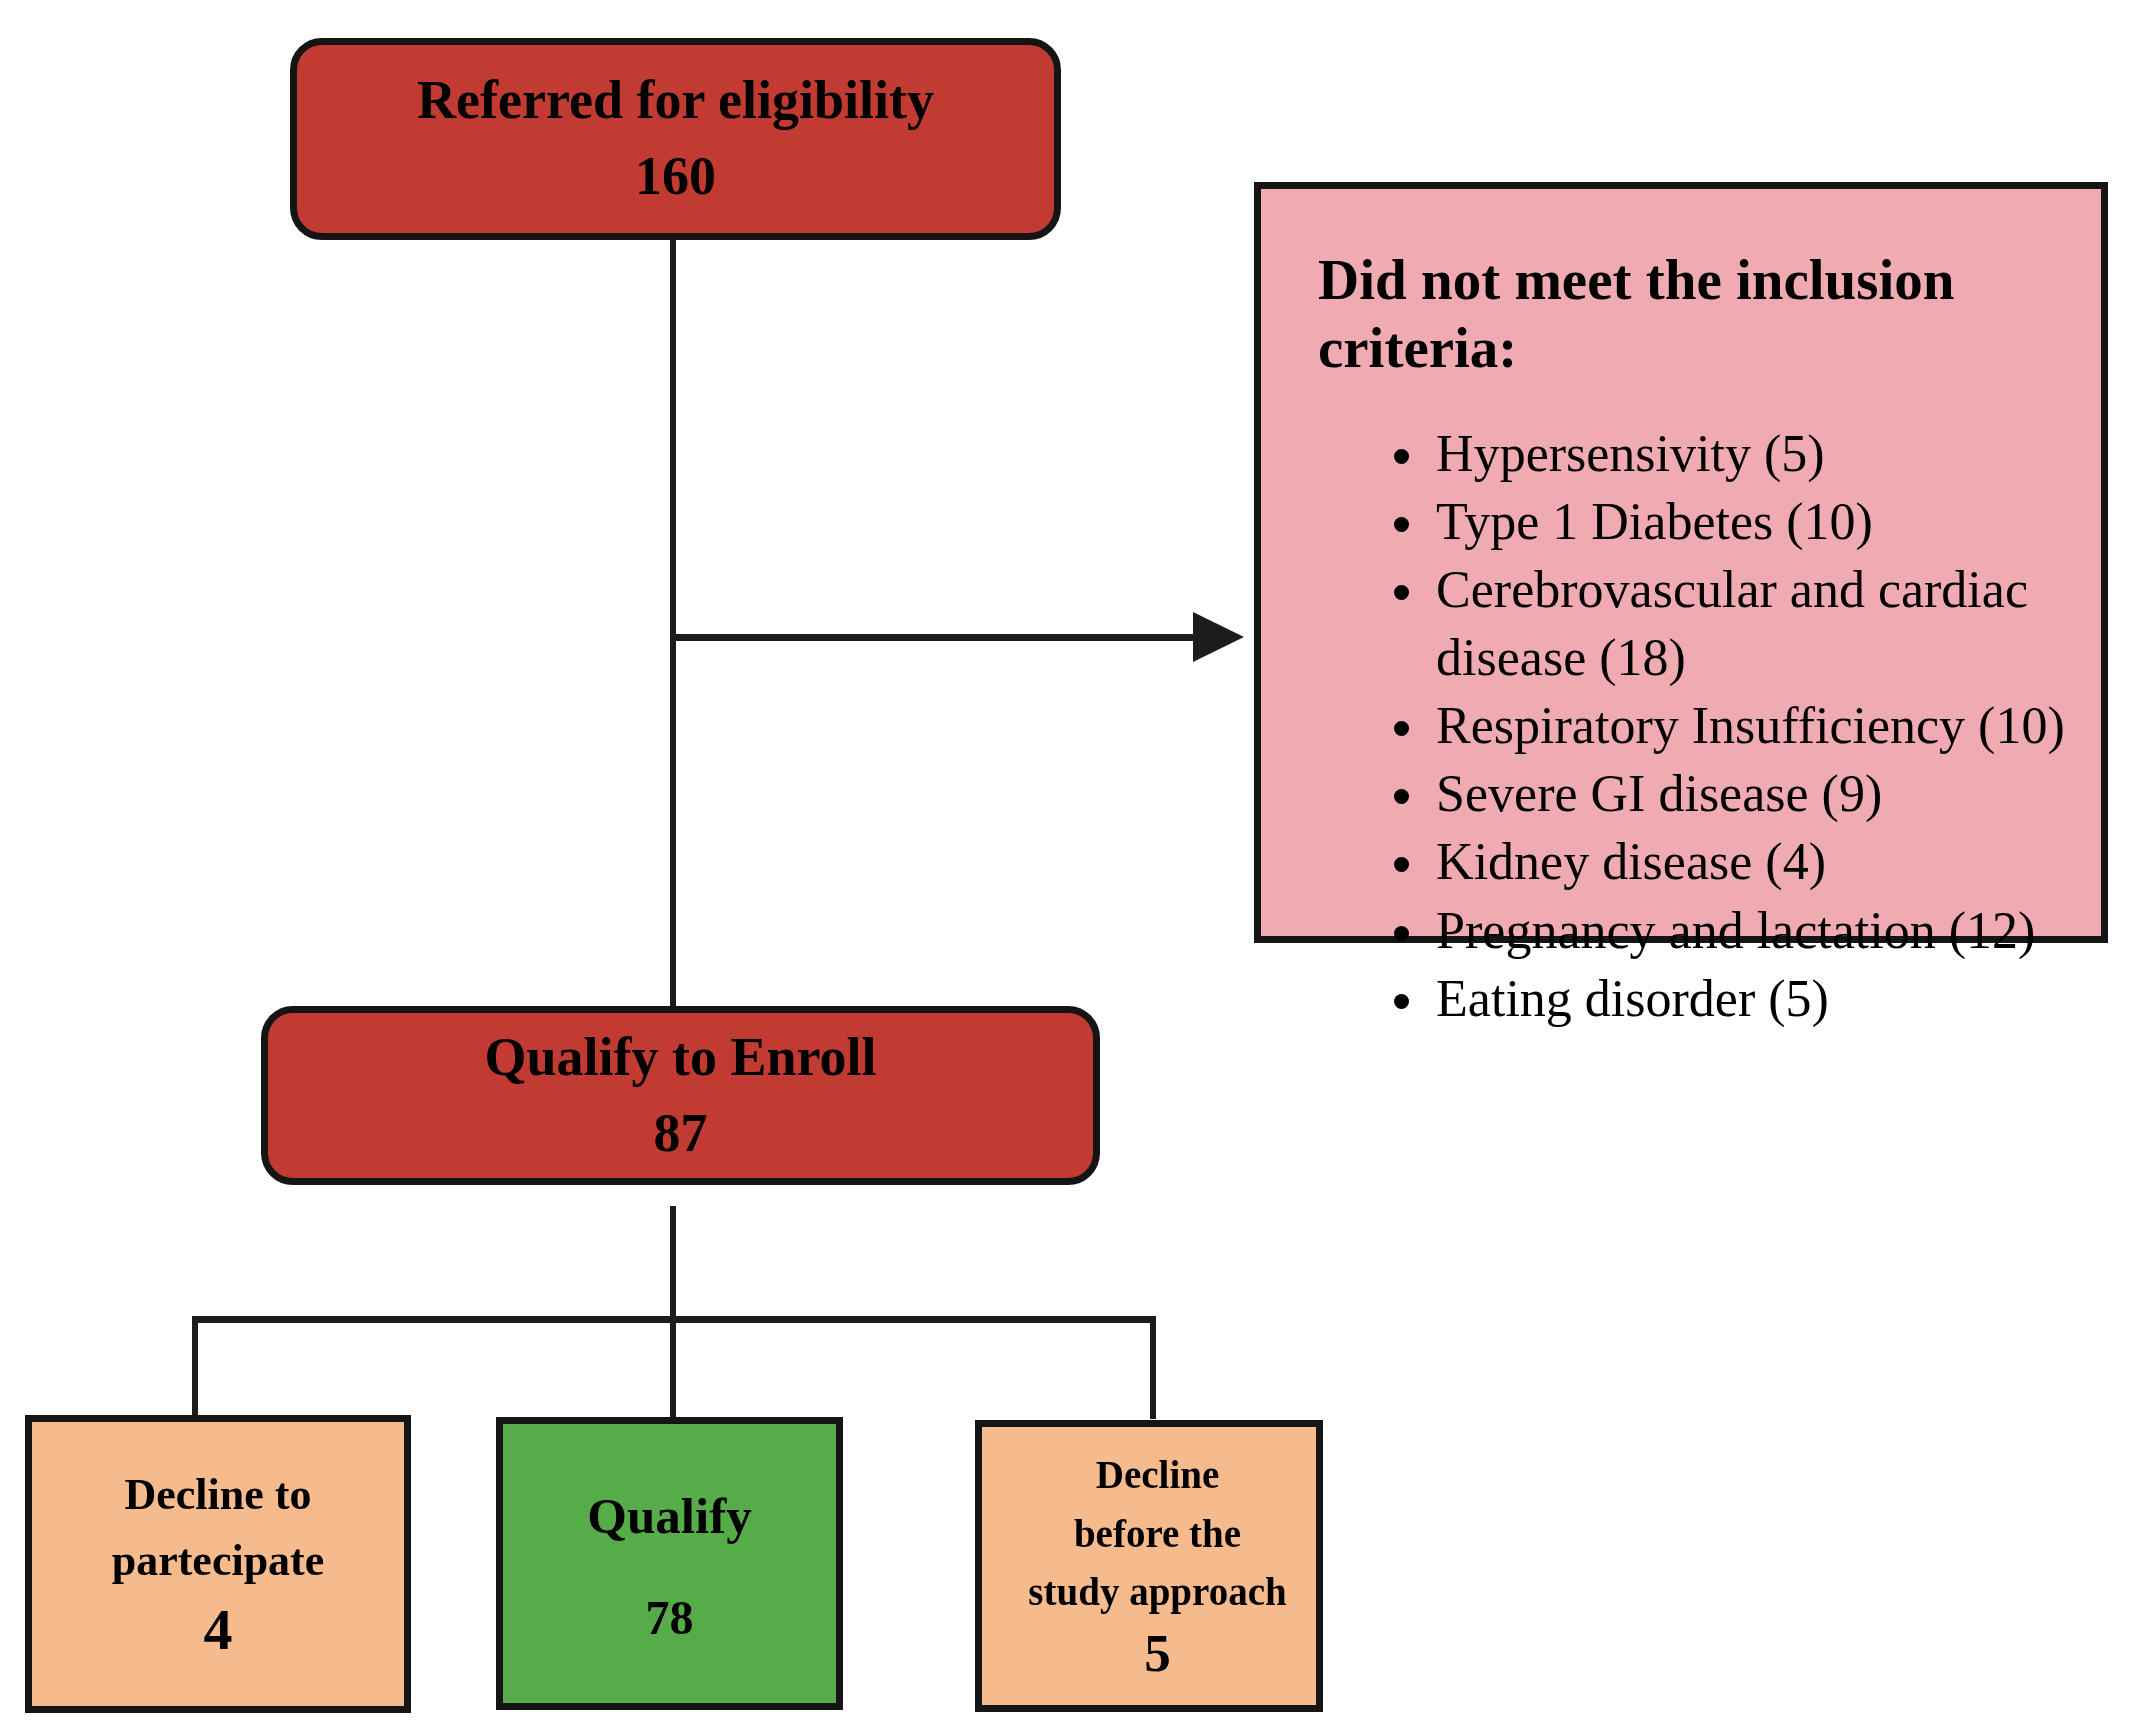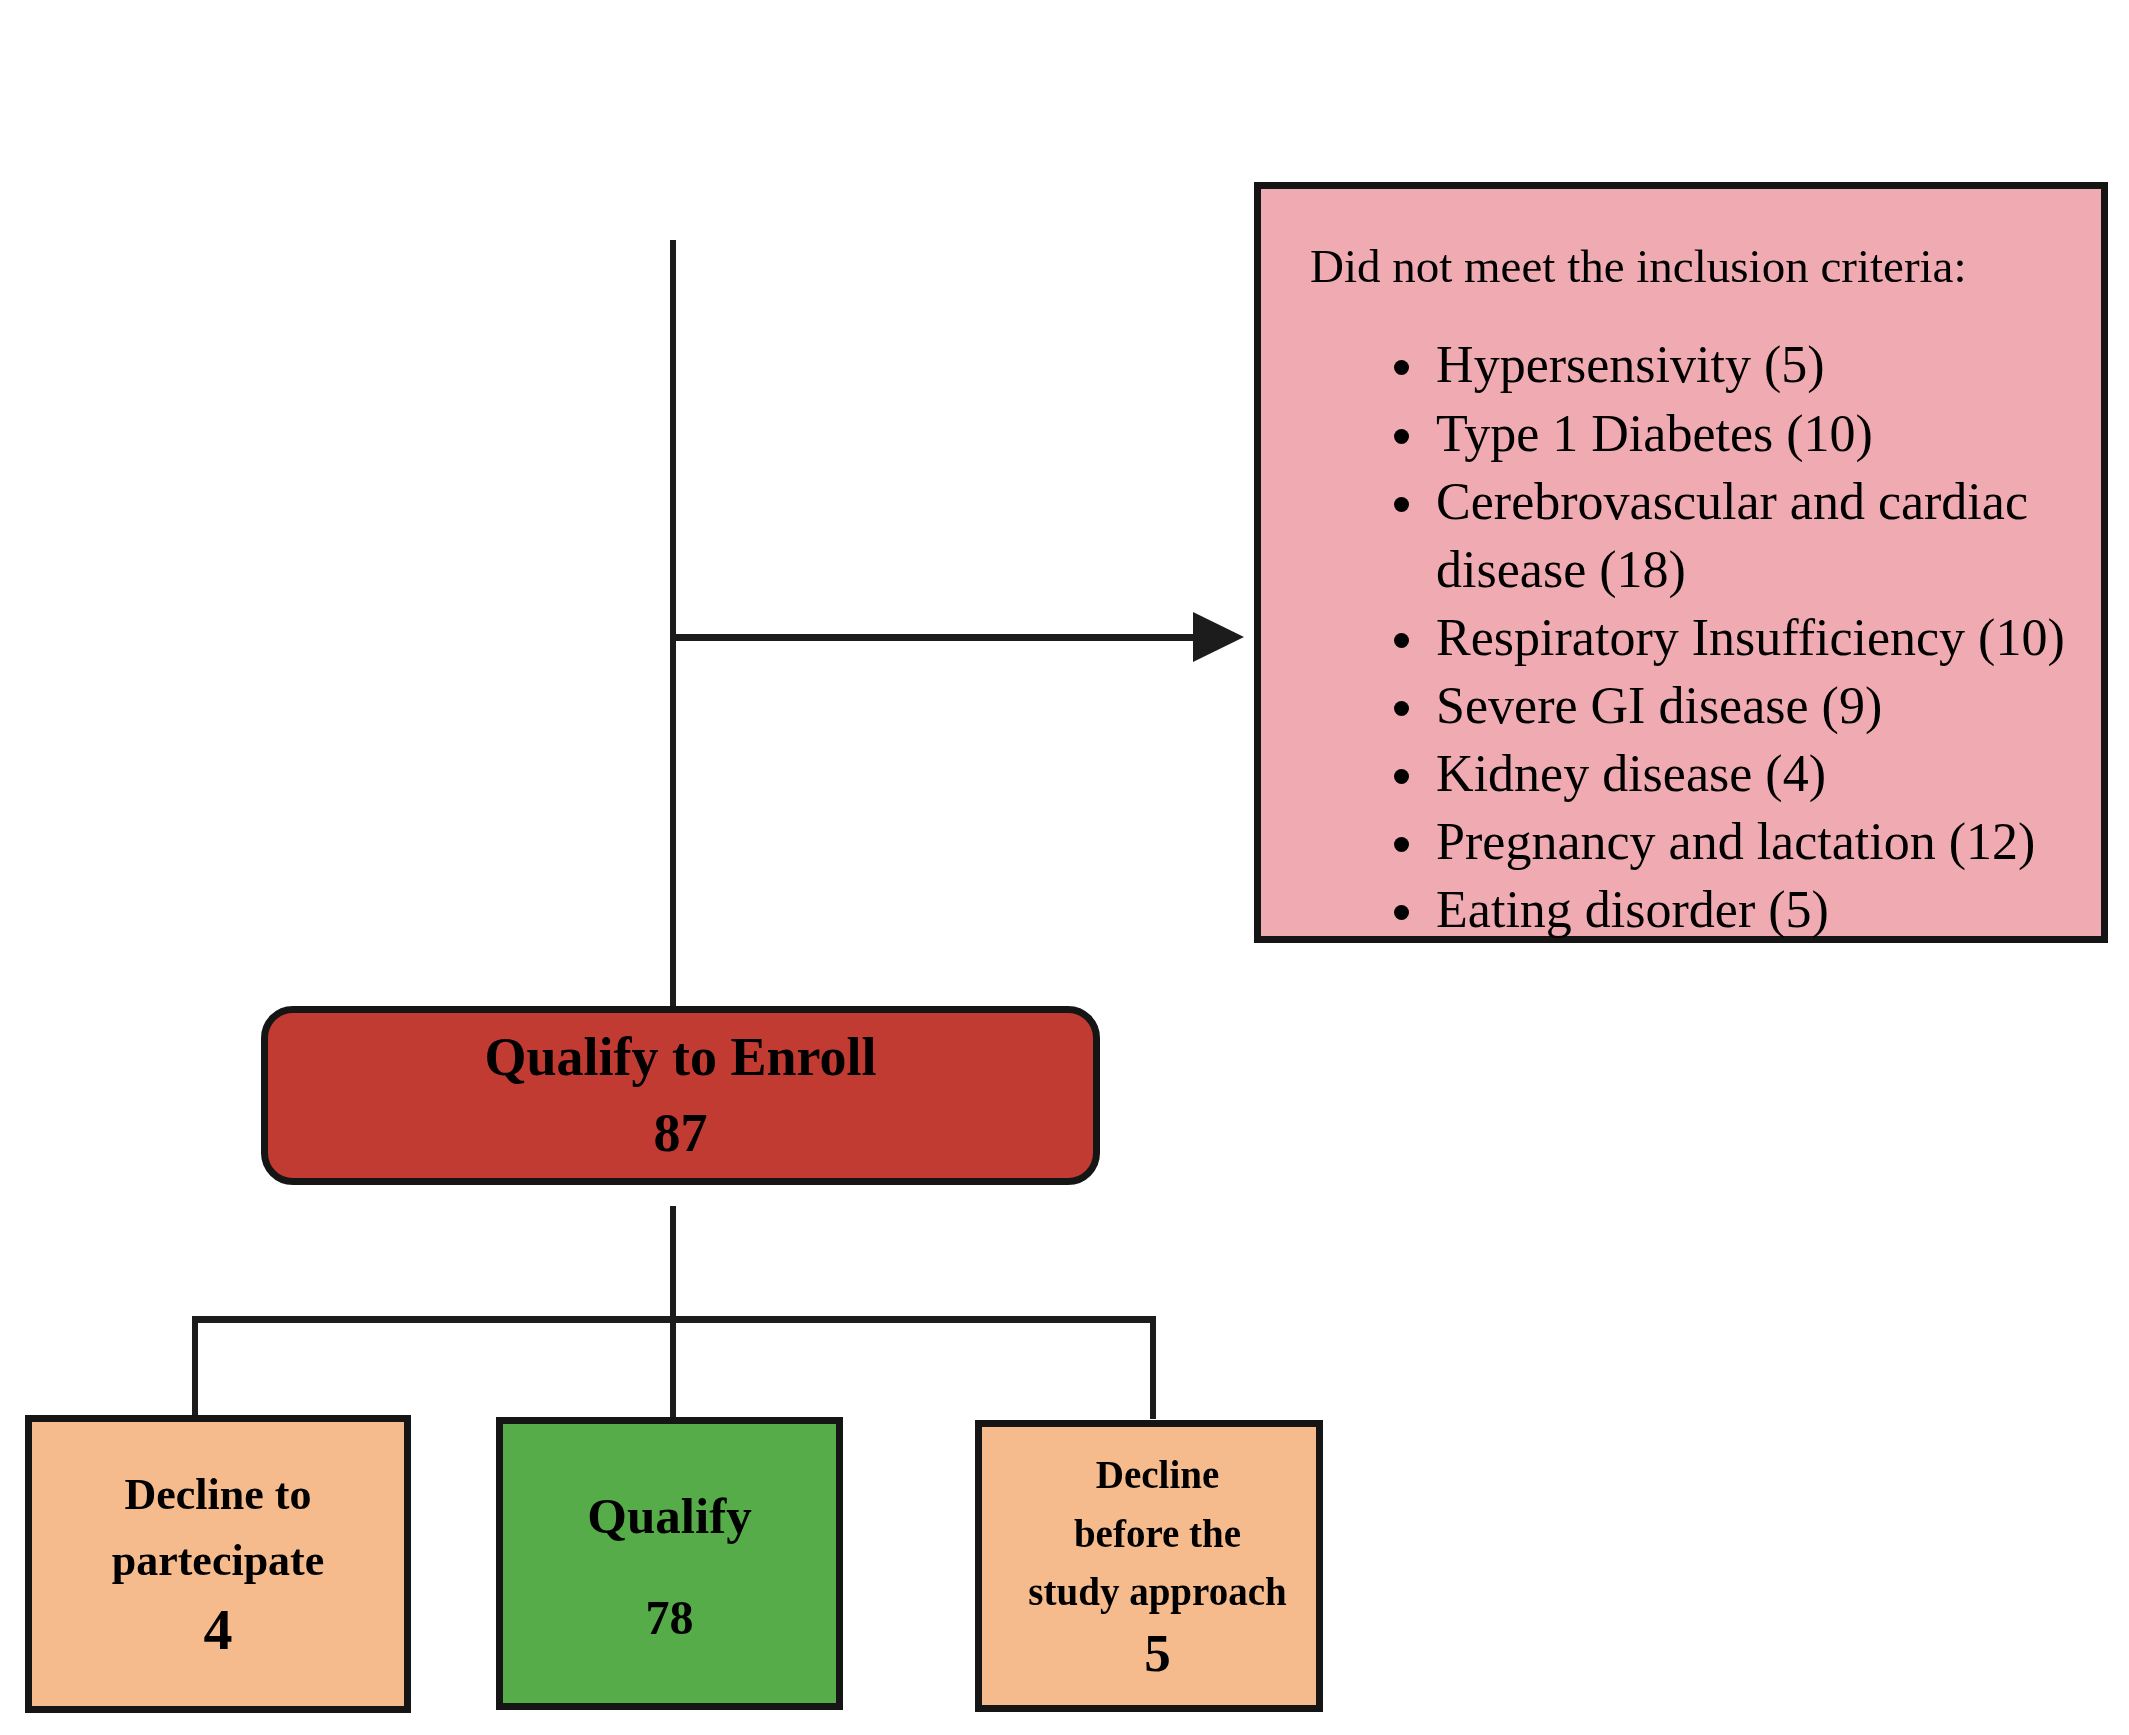--- a/index.html
+++ b/index.html
@@ -95,23 +95,23 @@
   
   #exclusion-box {
     position: absolute;
     left: 1254px; top: 182px; width: 854px; height: 761px;
     box-sizing: border-box;
     background: var(--color-pink, #f0abb2);
     border: 7.6px solid #151515;
     padding: 41px 30.5px 0 41px;
   }
   #exclusion-box h2 {
-    margin: 8px;
-    font-size: 47px;
-    font-weight: normal;
+    margin: 16px;
+    font-size: 57px;
+    font-weight: bold;
     line-height: 1.2;
   }
   #exclusion-box ul {
     margin: 37px 0 0 0;
     padding: 0 0 0 129px;
     list-style: disc outside;
   }
   #exclusion-box li {
     font-size: 52px;
     font-weight: normal;
@@ -126,20 +126,24 @@
 
   <div class="line v-top"></div>
   <div class="line arrow-line"></div>
   <div class="arrow-head"></div>
   <div class="line v-mid"></div>
   <div class="line h-dist"></div>
   <div class="line v-b-left"></div>
   <div class="line v-b-mid"></div>
   <div class="line v-b-right"></div>
 
+  <div id="referred-box" class="node red">
+    <div>Referred for eligibility</div>
+    <div class="count">160</div>
+  </div>
 
   <div id="exclusion-box">
     <h2>Did not meet the inclusion criteria:</h2>
     <ul>
       <li>Hypersensivity (5)</li>
       <li>Type 1 Diabetes (10)</li>
       <li>Cerebrovascular and cardiac disease (18)</li>
       <li>Respiratory Insufficiency (10)</li>
       <li>Severe GI disease (9)</li>
       <li>Kidney disease (4)</li>

